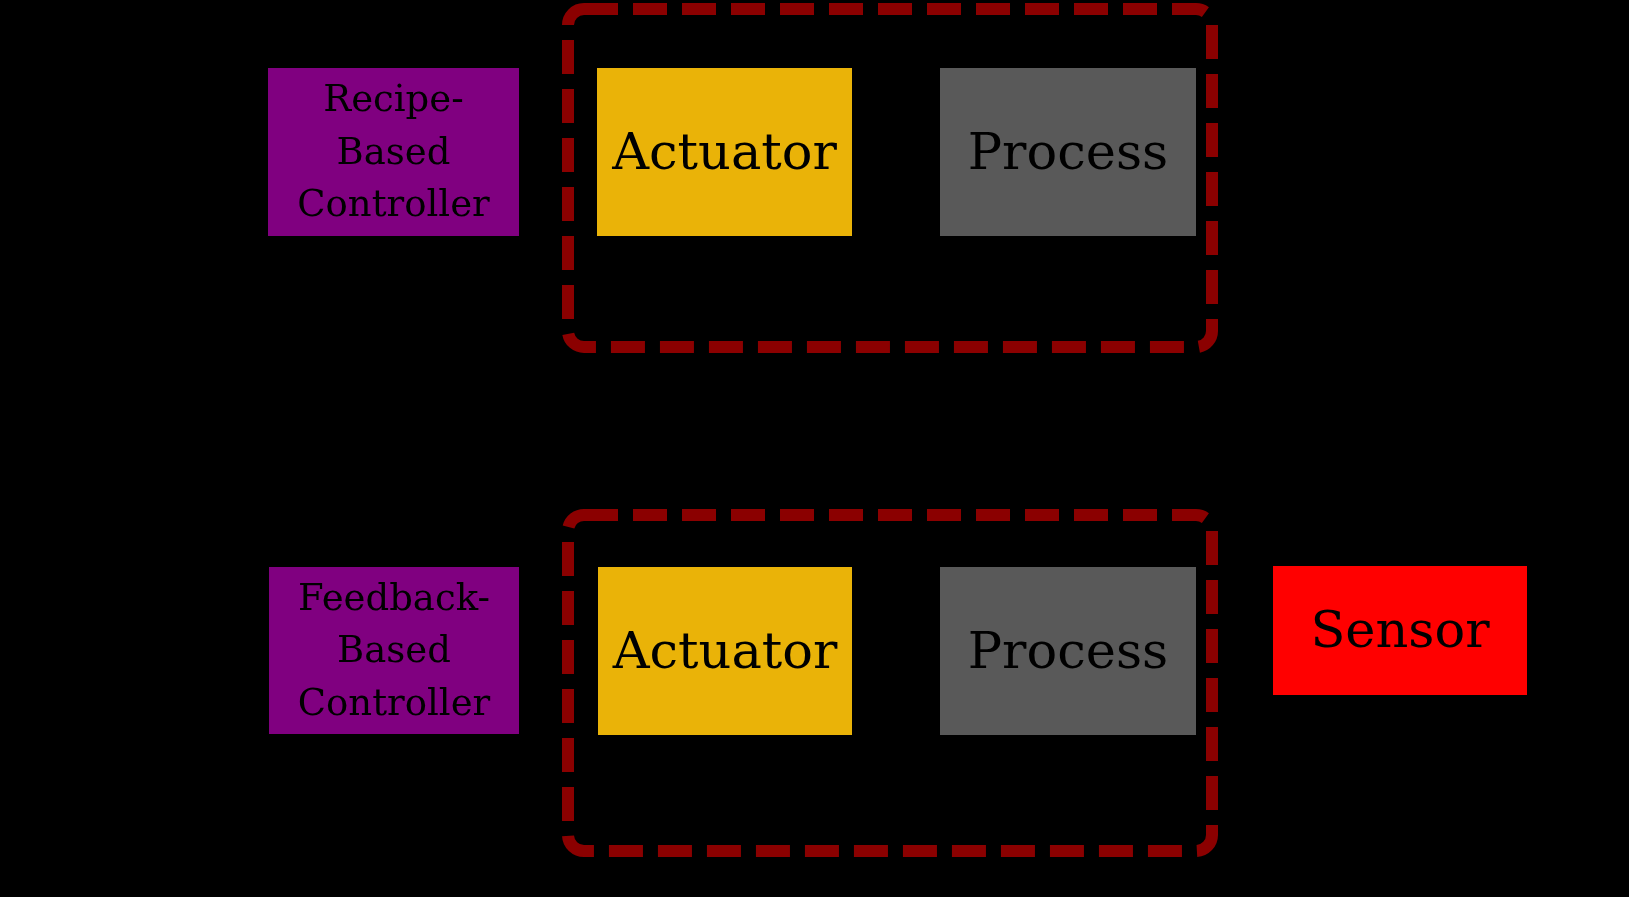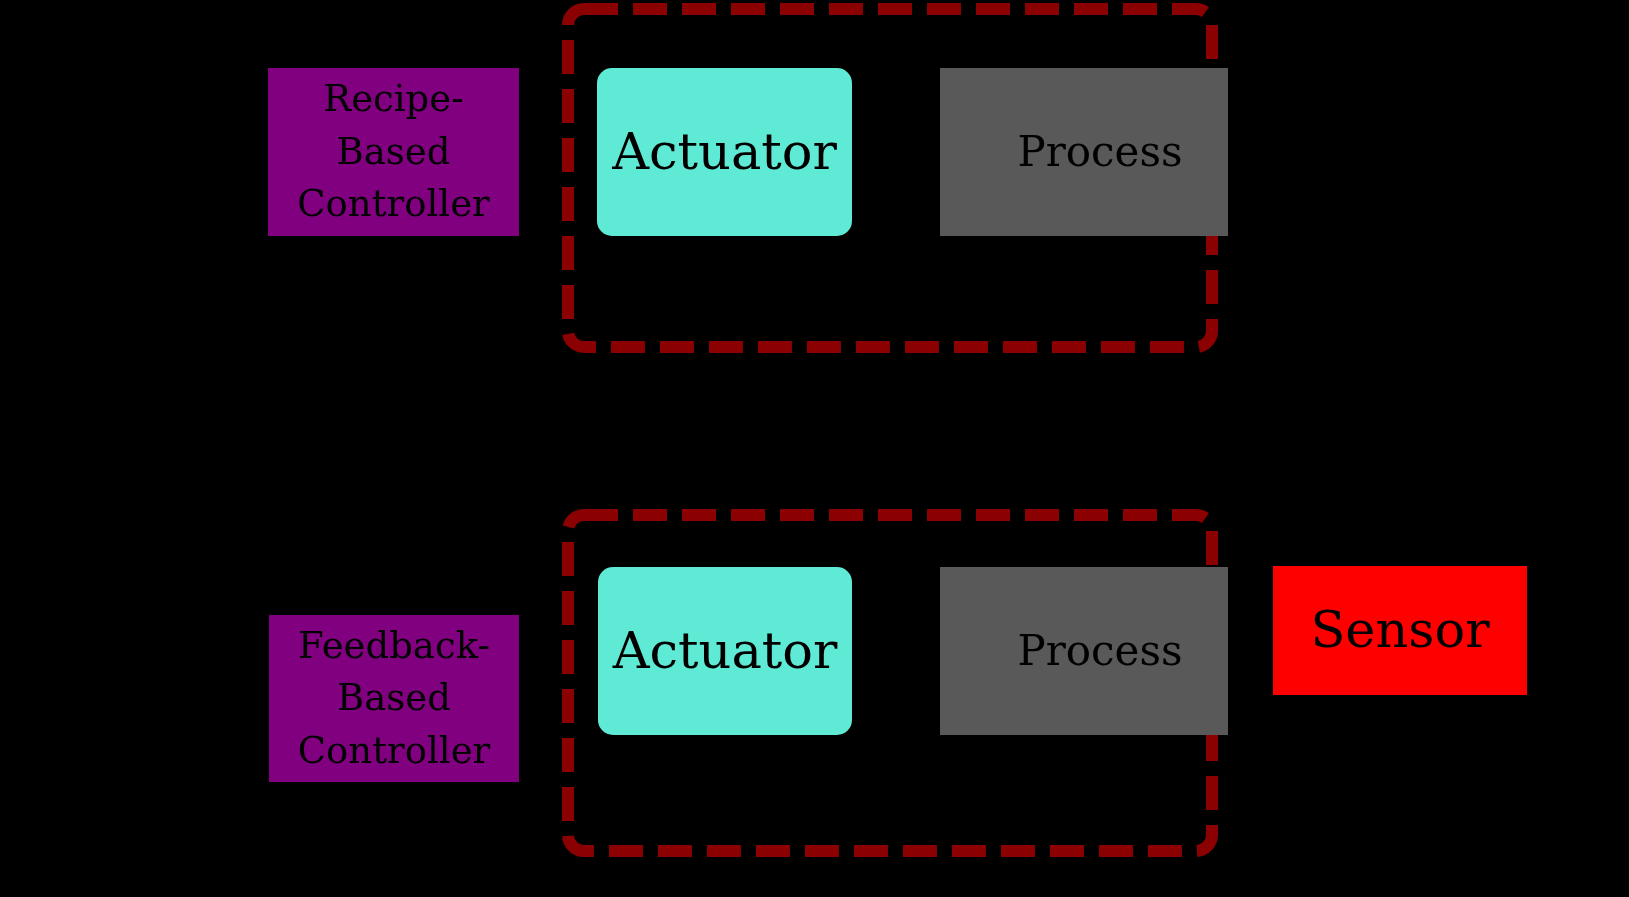--- a/index.html
+++ b/index.html
@@ -27,31 +27,31 @@
     position: absolute;
     display: flex;
     align-items: center;
     justify-content: center;
     text-align: center;
     color: #000000;
     white-space: pre-line;
     line-height: 1.42;
   }
   .box.controller { background: #800080; font-size: 37px; }
-  .box.actuator   { background: #5eead4; font-size: 51px; border-radius: 15px; }
-  .box.process    { background: #595959; font-size: 42px; padding-left: 32px; }
+  .box.actuator   { background: #eab308; font-size: 51px; }
+  .box.process    { background: #595959; font-size: 51px; }
   .box.sensor     { background: #ff0000; font-size: 51px; }
 
   
   .recipe-controller  { left: 268px; top: 68px;  width: 251px; height: 168px; }
   .recipe-actuator    { left: 597px; top: 68px;  width: 255px; height: 168px; }
   .recipe-process     { left: 940px; top: 68px;  width: 256px; height: 168px; }
 
   
-  .feedback-controller { left: 269px;  top: 567px; width: 250px; height: 167px; margin-top: 48px; }
+  .feedback-controller { left: 269px;  top: 567px; width: 250px; height: 167px; }
   .feedback-actuator   { left: 598px;  top: 567px; width: 254px; height: 168px; }
   .feedback-process    { left: 940px;  top: 567px; width: 256px; height: 168px; }
   .feedback-sensor     { left: 1273px; top: 566px; width: 254px; height: 129px; }
 </style>
 </head>
 <body>
 
 <div class="canvas">
 
   <svg class="boundary-svg" viewBox="0 0 1629 897" xmlns="http://www.w3.org/2000/svg">

